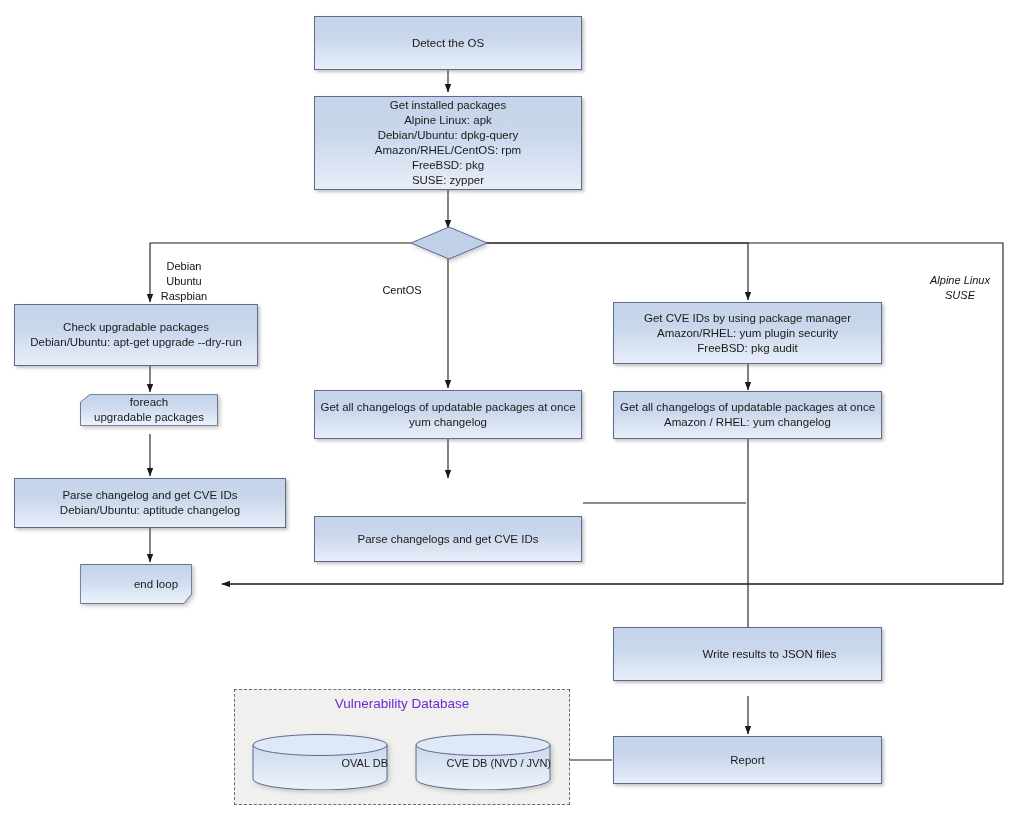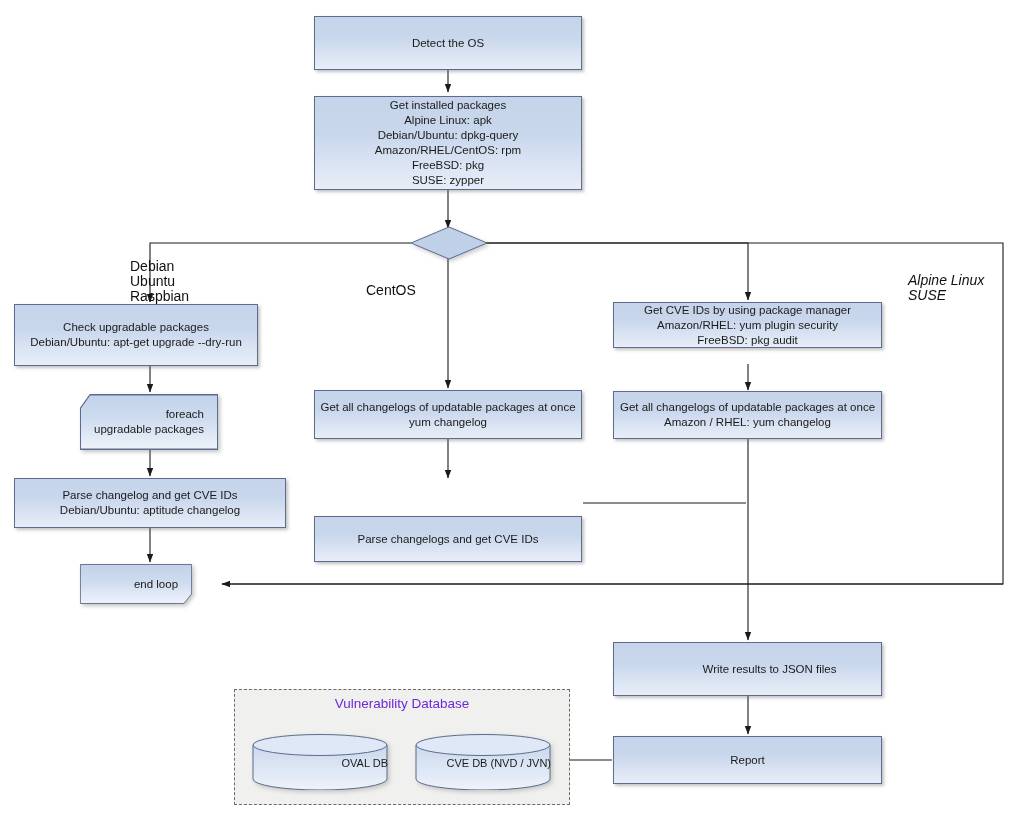--- a/index.html
+++ b/index.html
@@ -64,25 +64,25 @@
   }
   .diamond {
     position: absolute;
     box-sizing: border-box;
   }
   .diamond svg {
     filter: drop-shadow(2px 2px 2px rgba(120,120,120,0.4));
   }
   .edgelabel {
     position: absolute;
-    font-size: 14px;
+    font-size: 11px;
     line-height: 15px;
     color: #111;
     white-space: pre-line;
-    text-align: left;
+    text-align: center;
   }
   .dbgroup {
     position: absolute;
     box-sizing: border-box;
     border: 1px dashed #6b6b6b;
     background: #f0f0ee;
   }
   .dbgroup-title {
     position: absolute;
     top: 6px;
@@ -182,21 +182,21 @@
   <div class="edgelabel" style="left:908px; top:258px; width:104px;font-style:italic;">
     <span>Alpine Linux
 SUSE</span>
   </div>
 
   <div class="node" style="left:14px; top:304px; width:244px; height:62px;">
     <span>Check upgradable packages
 Debian/Ubuntu: apt-get upgrade --dry-run</span>
   </div>
 
-  <div class="loopnode" style="left:80px; top:394px; width:138px; height:56px;text-align:right;">
+  <div class="loopnode" style="left:80px; top:394px; width:138px; height:32px;">
     <svg class="shape" viewBox="0 0 138 40" preserveAspectRatio="none">
       <defs>
         <linearGradient id="lg1" x1="0" y1="0" x2="0" y2="1">
           <stop offset="0%" stop-color="#c2d2e9"></stop>
           <stop offset="45%" stop-color="#cfdcef"></stop>
           <stop offset="100%" stop-color="#eef3fb"></stop>
         </linearGradient>
       </defs>
       <path d="M10,0.5 L137.5,0.5 L137.5,39.5 L0.5,39.5 L0.5,10 Z" fill="url(#lg1)" stroke="#5d6b8c" stroke-width="1"></path>
     </svg>
@@ -225,32 +225,32 @@
 
   <div class="node" style="left:314px; top:390px; width:268px; height:49px;">
     <span>Get all changelogs of updatable packages at once
 yum changelog</span>
   </div>
 
   <div class="node" style="left:314px; top:480px; width:268px; height:46px;margin-top:36px;">
     <span>Parse changelogs and get CVE IDs</span>
   </div>
 
-  <div class="node" style="left:613px; top:302px; width:269px; height:46px;">
+  <div class="node" style="left:613px; top:302px; width:269px; height:62px;">
     <span>Get CVE IDs by using package manager
 Amazon/RHEL: yum plugin security
 FreeBSD: pkg audit</span>
   </div>
 
   <div class="node" style="left:613px; top:391px; width:269px; height:48px;">
     <span>Get all changelogs of updatable packages at once
 Amazon / RHEL: yum changelog</span>
   </div>
 
-  <div class="node" style="left:613px; top:642px; width:269px; height:54px;padding-left:44px;">
+  <div class="node" style="left:613px; top:627px; width:269px; height:54px;padding-left:44px;">
     <span>Write results to JSON files</span>
   </div>
 
   <div class="node" style="left:613px; top:736px; width:269px; height:48px;">
     <span>Report</span>
   </div>
 
   <div class="dbgroup" style="left:234px; top:689px; width:336px; height:116px;">
     <div class="dbgroup-title">Vulnerability Database</div>
 

